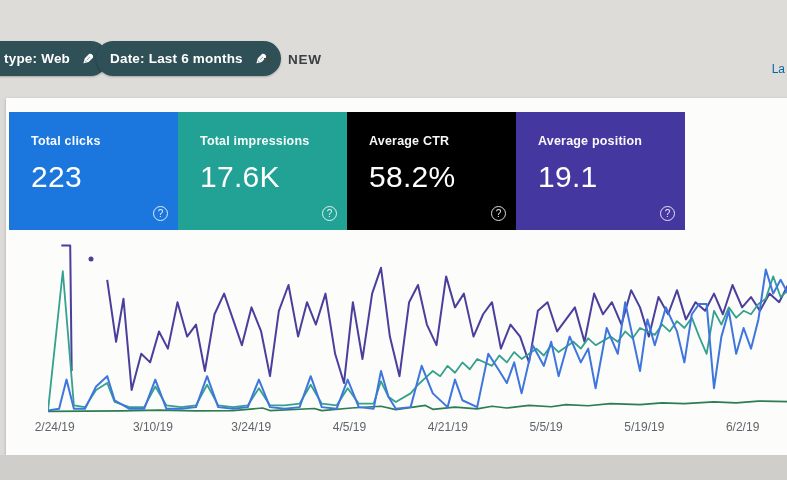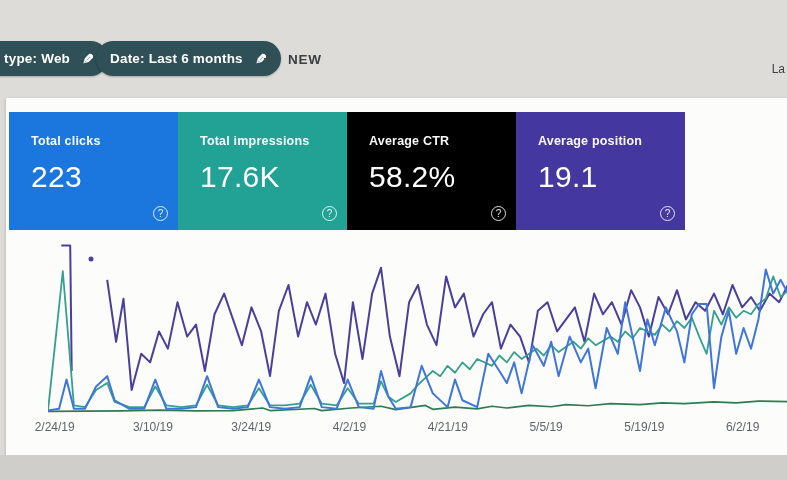--- a/index.html
+++ b/index.html
@@ -17,21 +17,21 @@
     box-shadow:0 1px 2px rgba(0,0,0,.25); cursor:pointer; white-space:nowrap;
   }
   .chip-type { left:-58px; padding-left:62px; }
   .chip-date { left:96px; }
   .pencil { display:inline-block; margin-left:12px; font-size:14px; transform:scaleX(-1); color:#fff; }
   .newbtn {
     position:absolute; top:48px; left:263px; display:flex; align-items:center;
     color:#3c4043; font-size:13.5px; font-weight:bold; letter-spacing:.8px; cursor:pointer;
   }
   .newbtn .plus { font-size:19px; font-weight:normal; margin-right:13px; color:#444; }
-  .partial-right { position:absolute; top:62px; right:2px; color:#404040; font-size:12px; }
+  .partial-right { position:absolute; top:62px; right:2px; color:#0369a1; font-size:12px; }
 
   
   .card {
     position:absolute; top:98px; left:6px; width:790px; height:357px;
     background:#fcfcfb; box-shadow:0 1px 3px rgba(0,0,0,.22);
   }
 
   
   .tiles { position:absolute; top:14px; left:3px; height:118px; display:flex; }
   .tile { width:169px; height:118px; position:relative; color:#fff; padding:22px 17px 0 22px; cursor:pointer; }
@@ -105,21 +105,21 @@
           <polyline points="0,98.5 5,98.3 10,98.2 15,97.8 20,98.2 25,98 29,96.5 30,98 36,96.8 37,98 41,96.5 45,95.5 47,97.5 51,95 52,97.3 55,96 58,97 60,95.5 62,96.5 65,95 68,95.8 70,94.5 73,95.2 76,94 80,94.5 83,93.5 86,94 90,93 93,93.5 96,92.5 100,92.8" fill="none" stroke="#2c7d51" stroke-width="1.7" stroke-linejoin="round" vector-effect="non-scaling-stroke"></polyline>
           <polyline points="0,98 2,17 3.5,95 5,96 6.5,86 8,82 9,93 11,96 13,96 14.5,84 16,95 18,96 20,95 21.5,83 23,95 25,96 27,95 28.5,85 30,95 32,95 34,94 35.5,83 37,94 39,95 40.5,85 42,94 44,94 45,81 46,90 47,93 49,88 50,83 51,79 52,75 53,78 54,72 55,76 56,70 57,74 58,68 60,72 61,66 62,70 63,64 64,68 66,62 67,66 68,60 69,64 71,58 72,62 73,56 74,60 76,55 77,58 78,52 79,56 80,50 82,54 83,48 84,52 85,46 86,50 87,44 88,55 89,65 90,40 91,48 92,38 93,44 94,40 95,42 96,36 97,33 98,20 99,32 100,28" fill="none" stroke="#35a08e" stroke-width="1.8" stroke-linejoin="round" vector-effect="non-scaling-stroke"></polyline>
           <polyline points="0,98 1.5,97 2.5,80 3.5,97 5,97 6.5,84 8,78 9,92 11,97 13,97 14.5,80 16,97 18,97 20,96 21.5,78 23,96 25,97 27,96 28.5,80 30,96 32,97 34,96 35.5,78 37,96 39,97 40.5,80 42,96 44,97 45,75 46,90 47,97 49,96 50.5,72 52,88 54,96 55,80 56,92 58,96 59.5,65 61,75 62,82 63,70 64,88 65.5,60 67,72 68,58 69,78 70.5,55 72,70 73,62 74,85 75.5,50 77,65 78,35 79,55 80,75 81,45 82,60 83.5,38 85,52 86,70 87,42 88,36 89,36 90,85 91,55 92,40 93,65 94,50 95,62 96,45 97,16 98,30 99,22 100,30" fill="none" stroke="#3e76dd" stroke-width="2" stroke-linejoin="round" vector-effect="non-scaling-stroke"></polyline>
         </svg>
     <div class="iso-dot" style="background: rgb(75, 63, 156); left: 5.8%; top: 10%;"></div>
       </div>
     <div class="xlabels" id="xlabels">
         <div class="xlabel" style="left: 3%;">2/24/19</div>
         <div class="xlabel" style="left: 16%;">3/10/19</div>
         <div class="xlabel" style="left: 29%;">3/24/19</div>
-        <div class="xlabel" style="left: 42%;">4/2/19</div>
+        <div class="xlabel" style="left: 42%;">4/5/19</div>
         <div class="xlabel" style="left: 55%;">4/21/19</div>
         <div class="xlabel" style="left: 68%;">5/5/19</div>
         <div class="xlabel" style="left: 81%;">5/19/19</div>
         <div class="xlabel" style="left: 94%;">6/2/19</div>
       </div>
 
   </div>
 
   <div class="bottom-strip"></div>
 </div>

